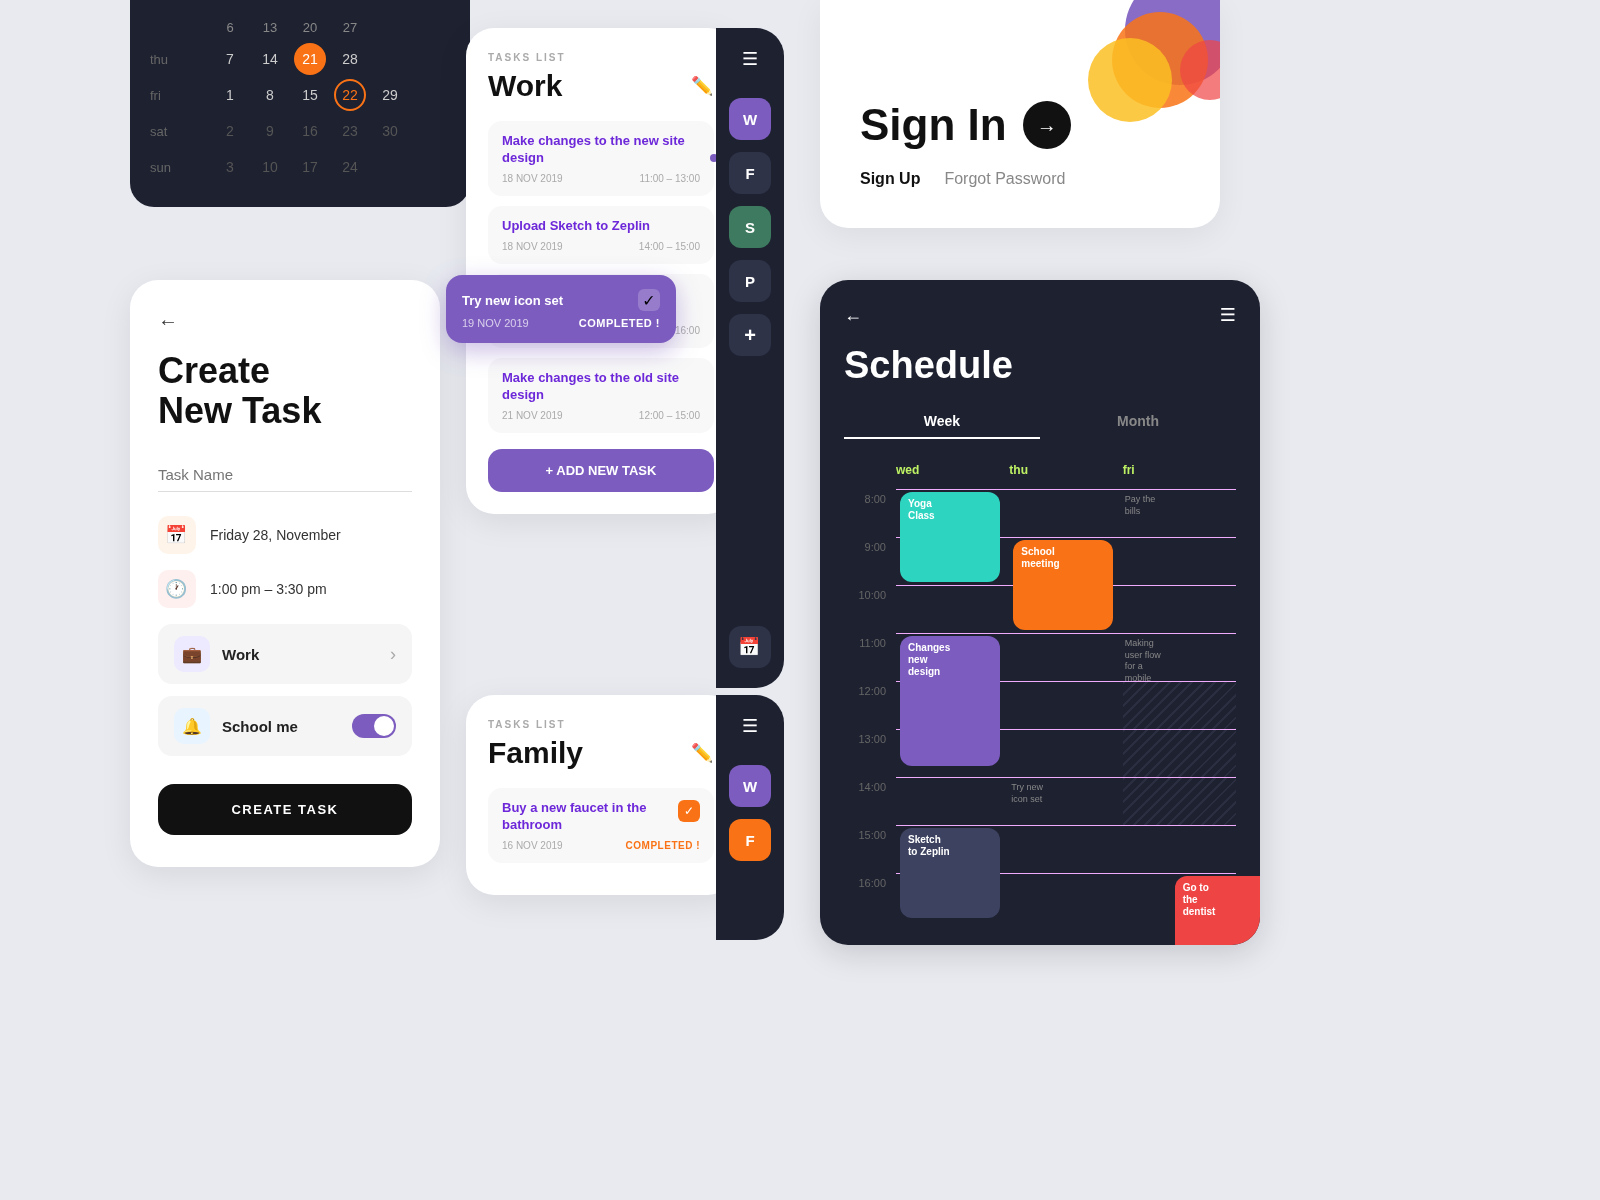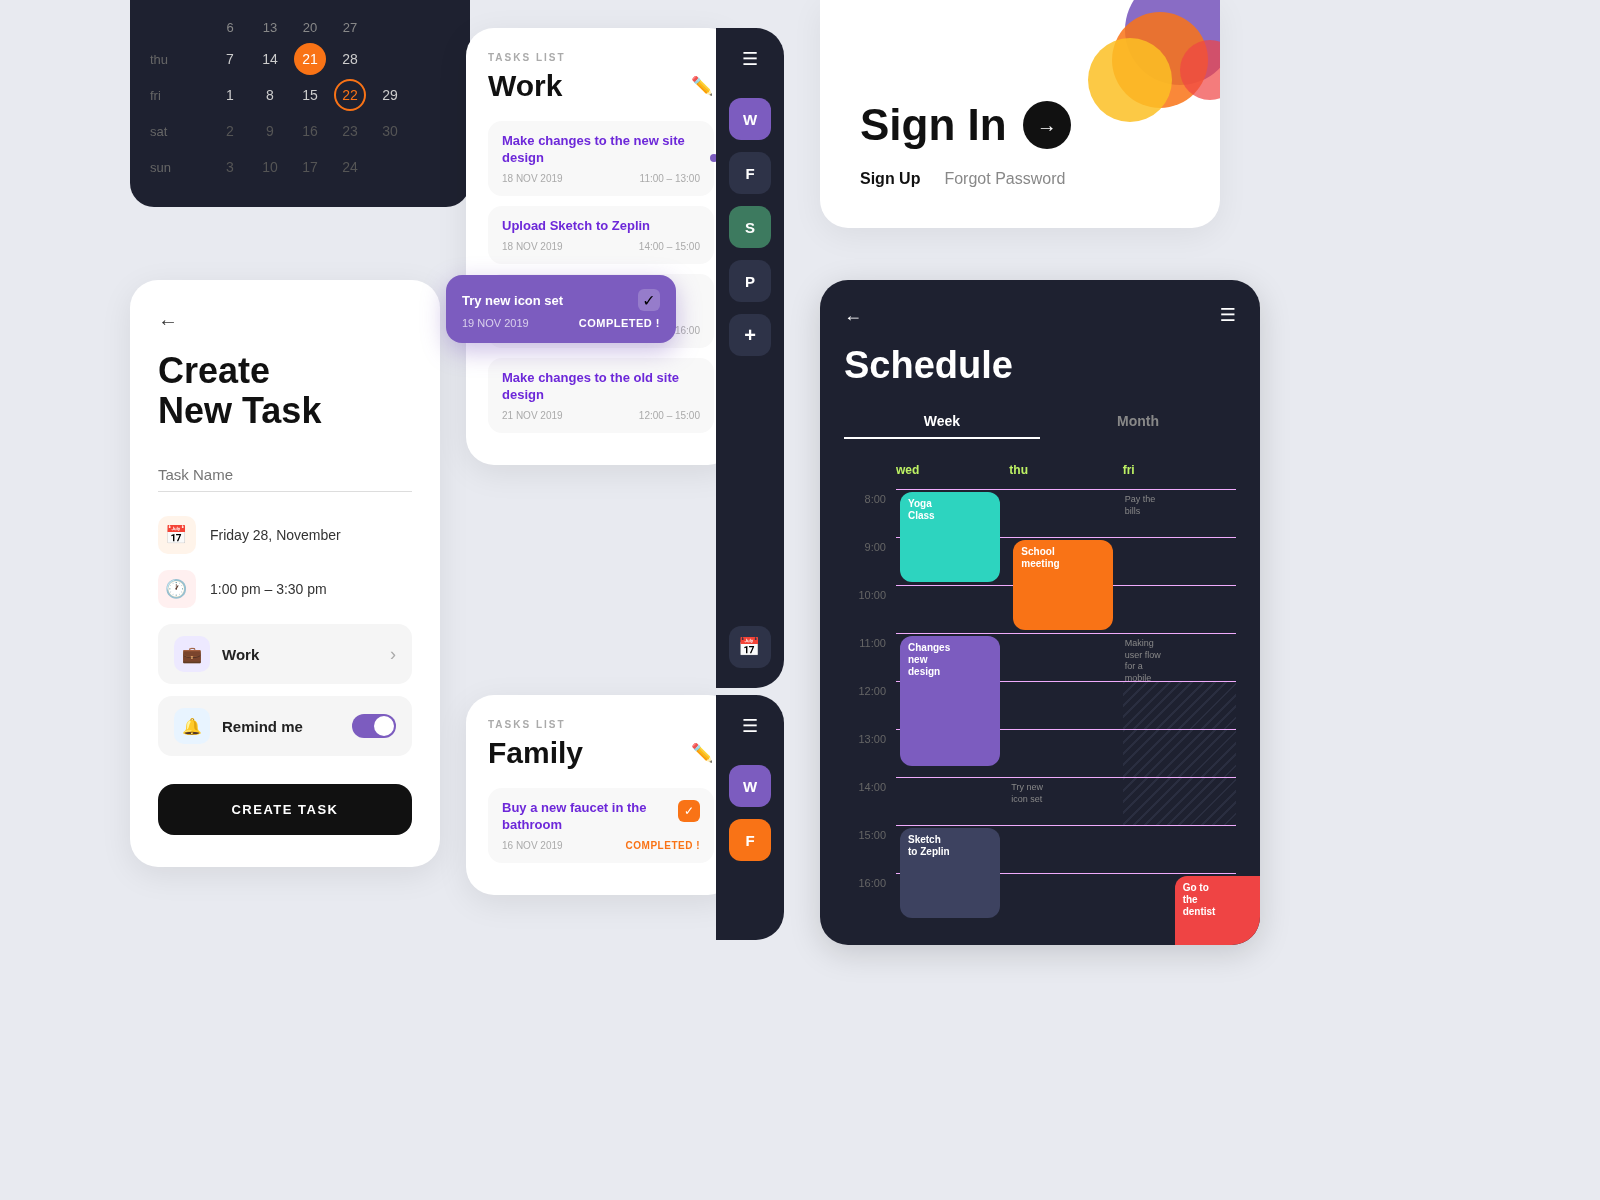--- a/index.html
+++ b/index.html
@@ -280,21 +280,21 @@
     <div class="cat-left">
       <div class="cat-icon">💼</div>
       <span class="cat-label">Work</span>
     </div>
     <span class="cat-arrow">›</span>
   </div>
 
   <div class="remind-row">
     <div class="remind-left">
       <div class="remind-icon">🔔</div>
-      <span class="remind-label">Remind me</span>
+      <span class="remind-label">School me</span>
     </div>
     <div class="toggle"></div>
   </div>
 
   <button class="create-btn">CREATE TASK</button>
 </div>
 
 <div class="tasks-work-card">
   <div class="tasks-label">TASKS LIST</div>
   <div class="tasks-title-row">
@@ -334,20 +334,21 @@
 
   
   <div class="task-item">
     <div class="task-item-name">Make changes to the old site design</div>
     <div class="task-item-meta">
       <span class="task-date">21 NOV 2019</span>
       <span class="task-time">12:00 – 15:00</span>
     </div>
   </div>
 
+  <button class="add-task-btn">+ ADD NEW TASK</button>
 </div>
 
 <div class="completed-bubble">
   <div class="bubble-top">
     <span class="bubble-name">Try new icon set</span>
     <div class="bubble-check">✓</div>
   </div>
   <div class="bubble-meta">
     <span class="bubble-date">19 NOV 2019</span>
     <span class="bubble-completed">COMPLETED !</span>

